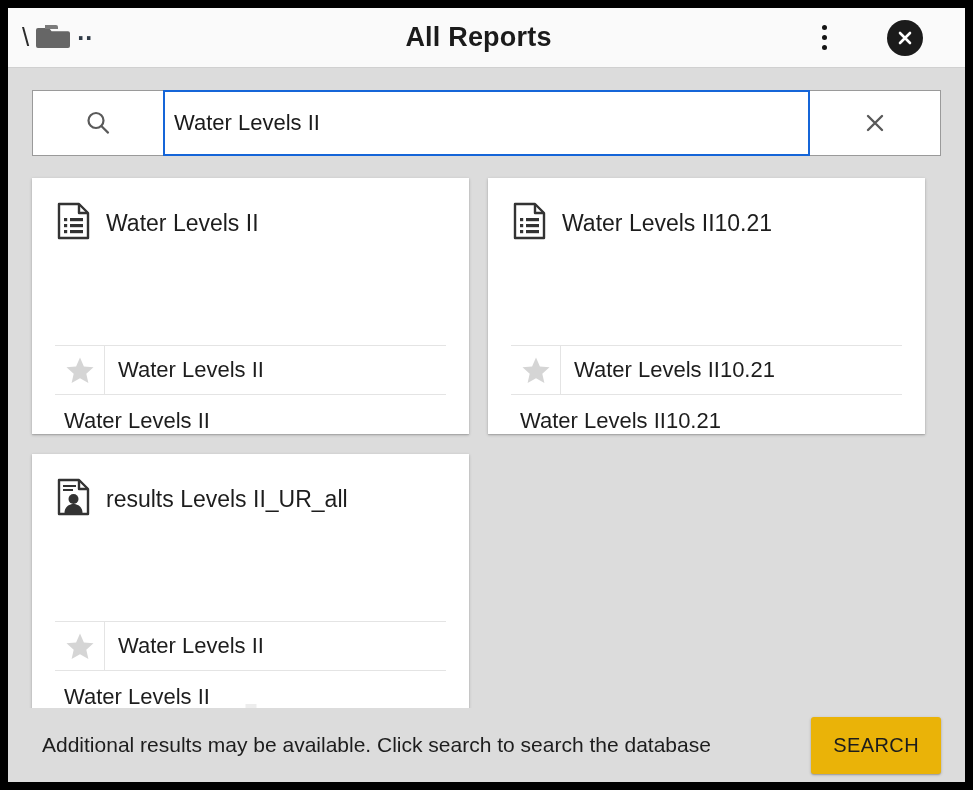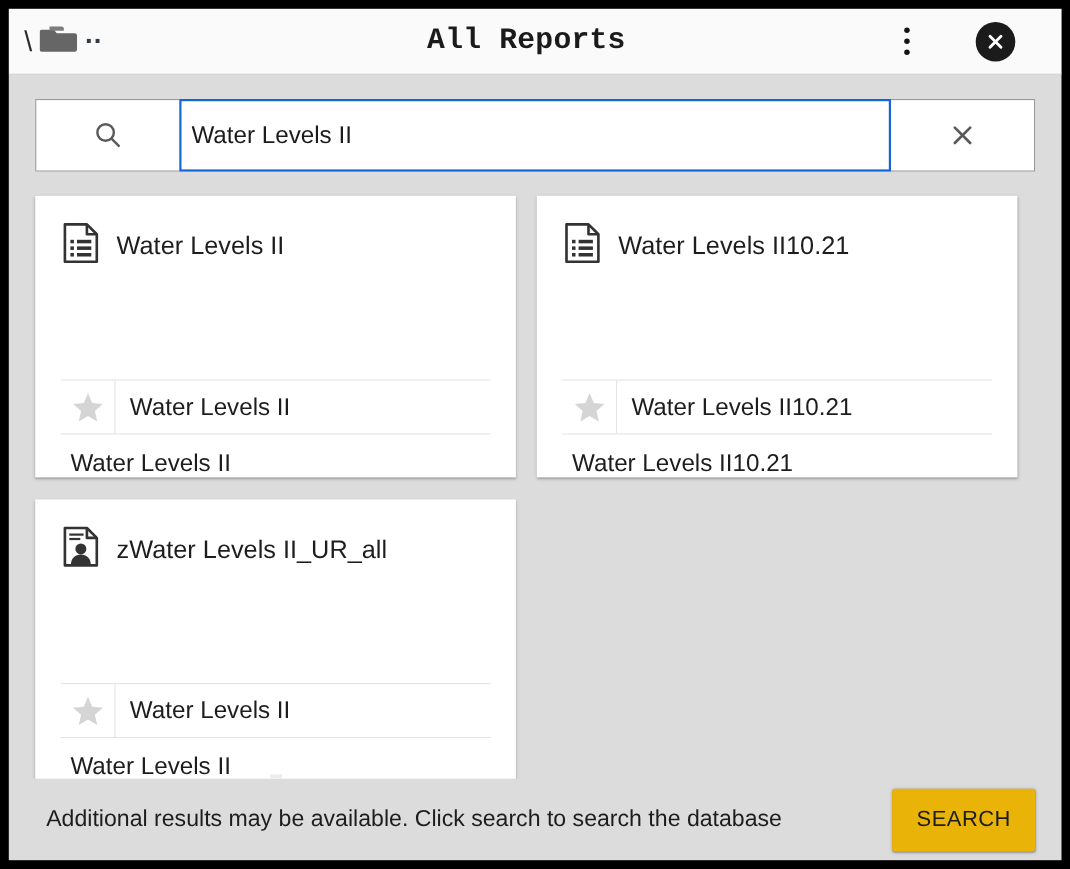--- a/index.html
+++ b/index.html
@@ -64,21 +64,20 @@
 
   .win-title {
     position: absolute;
     left: 0; right: 16px;
     text-align: center;
     font-size: 27px;
     font-weight: bold;
     color: #1b1b1b;
     letter-spacing: .2px;
     pointer-events: none;
-    font-family: Liberation Mono, monospace;
   }
 
   .titlebar-actions {
     margin-left: auto;
     display: flex;
     align-items: center;
     gap: 56px;
     padding-right: 42px;
   }
 
@@ -375,21 +374,21 @@
         <span>
           <svg width="33" height="38" viewBox="0 0 33 38" aria-hidden="true">
             <path d="M2 2 h20 l9 9 v25 h-29 z" fill="#ffffff" stroke="#333333" stroke-width="2.4" stroke-linejoin="round"></path>
             <path d="M22 2 v9 h9" fill="none" stroke="#333333" stroke-width="2.4" stroke-linejoin="round"></path>
             <rect x="6" y="7" width="13" height="2" fill="#333333"></rect>
             <rect x="6" y="11" width="10" height="2" fill="#333333"></rect>
             <circle cx="16.5" cy="21" r="5" fill="#333333"></circle>
             <path d="M7.5 35 c0-5.6 4-9 9-9 s9 3.4 9 9 z" fill="#333333"></path>
           </svg>
         </span>
-        <span class="card-title">zWater Levels II_UR_all</span>
+        <span class="card-title">results Levels II_UR_all</span>
       </div>
       <div class="card-spacer"></div>
       <div class="card-row">
         <div class="star-cell">
           <svg width="30" height="29" viewBox="0 0 30 29" aria-hidden="true">
             <path d="M15 1.5 L18.9 10.4 L28.5 11.3 L21.3 17.7 L23.4 27.1 L15 22.2 L6.6 27.1 L8.7 17.7 L1.5 11.3 L11.1 10.4 Z" fill="#d5d5d5"></path>
           </svg>
         </div>
         <span class="row-label">Water Levels II</span>
       </div>

